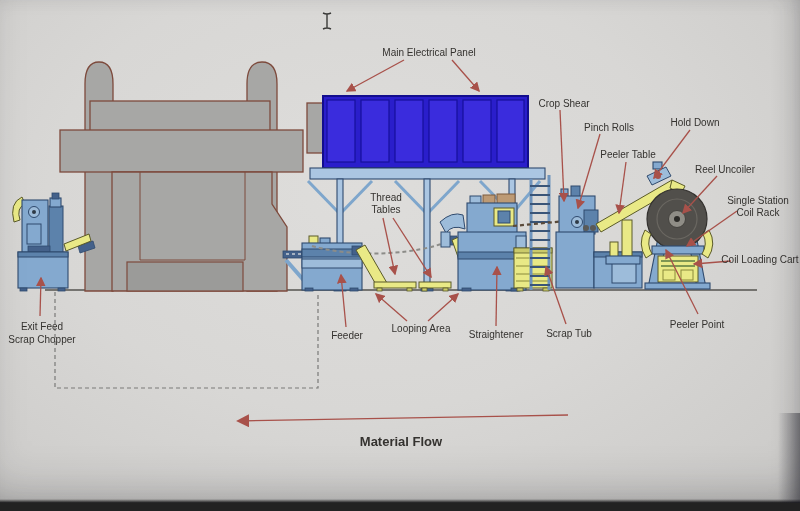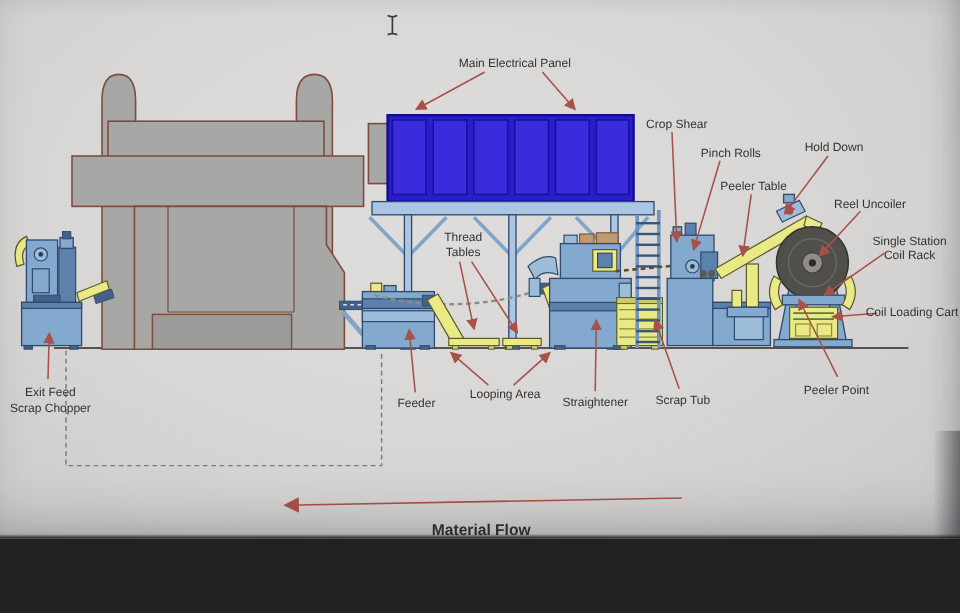--- a/index.html
+++ b/index.html
@@ -1,16 +1,16 @@
 <!DOCTYPE html>
 <html style="--press-gray: #a7a7a5; --outline-brown: #7d4a3c; --panel-blue: #2a1ecb; --machine-blue: #84a9cf; --machine-blue-dark: #2f4a6e; --accent-yellow: #e9e986; --coil-gray: #514f4b; --annotation-red: #a8514a; --text-color: #34322f;"><head>
 <meta charset="utf-8">
 <style>
   html,body{margin:0;padding:0;background:#222;}
-  .stage{position:relative;width:800px;height:449px;overflow:hidden;
+  .stage{position:relative;width:800px;height:503px;overflow:hidden;
          background:radial-gradient(ellipse at 45% 38%, #dedddb 0%, #d8d7d5 50%, #cac9c7 100%);
          font-family:"Liberation Sans",sans-serif;}
   .stage::after{content:"";position:absolute;inset:0;pointer-events:none;
          box-shadow:inset 0 -30px 50px -28px rgba(30,30,35,.35), inset -18px 0 30px -22px rgba(40,40,50,.35), inset 0 10px 30px -24px rgba(60,60,65,.2);}
   .bottom-strip{position:absolute;left:0;right:0;bottom:0;height:4px;
          background:linear-gradient(to top,#151515 0,#15151500 100%);}
   .corner-shade{position:absolute;right:0;bottom:0;width:22px;height:90px;
          background:linear-gradient(to right, rgba(25,25,35,0) 0, rgba(25,25,35,.45) 100%);}
   svg{position:absolute;inset:0;}
   

